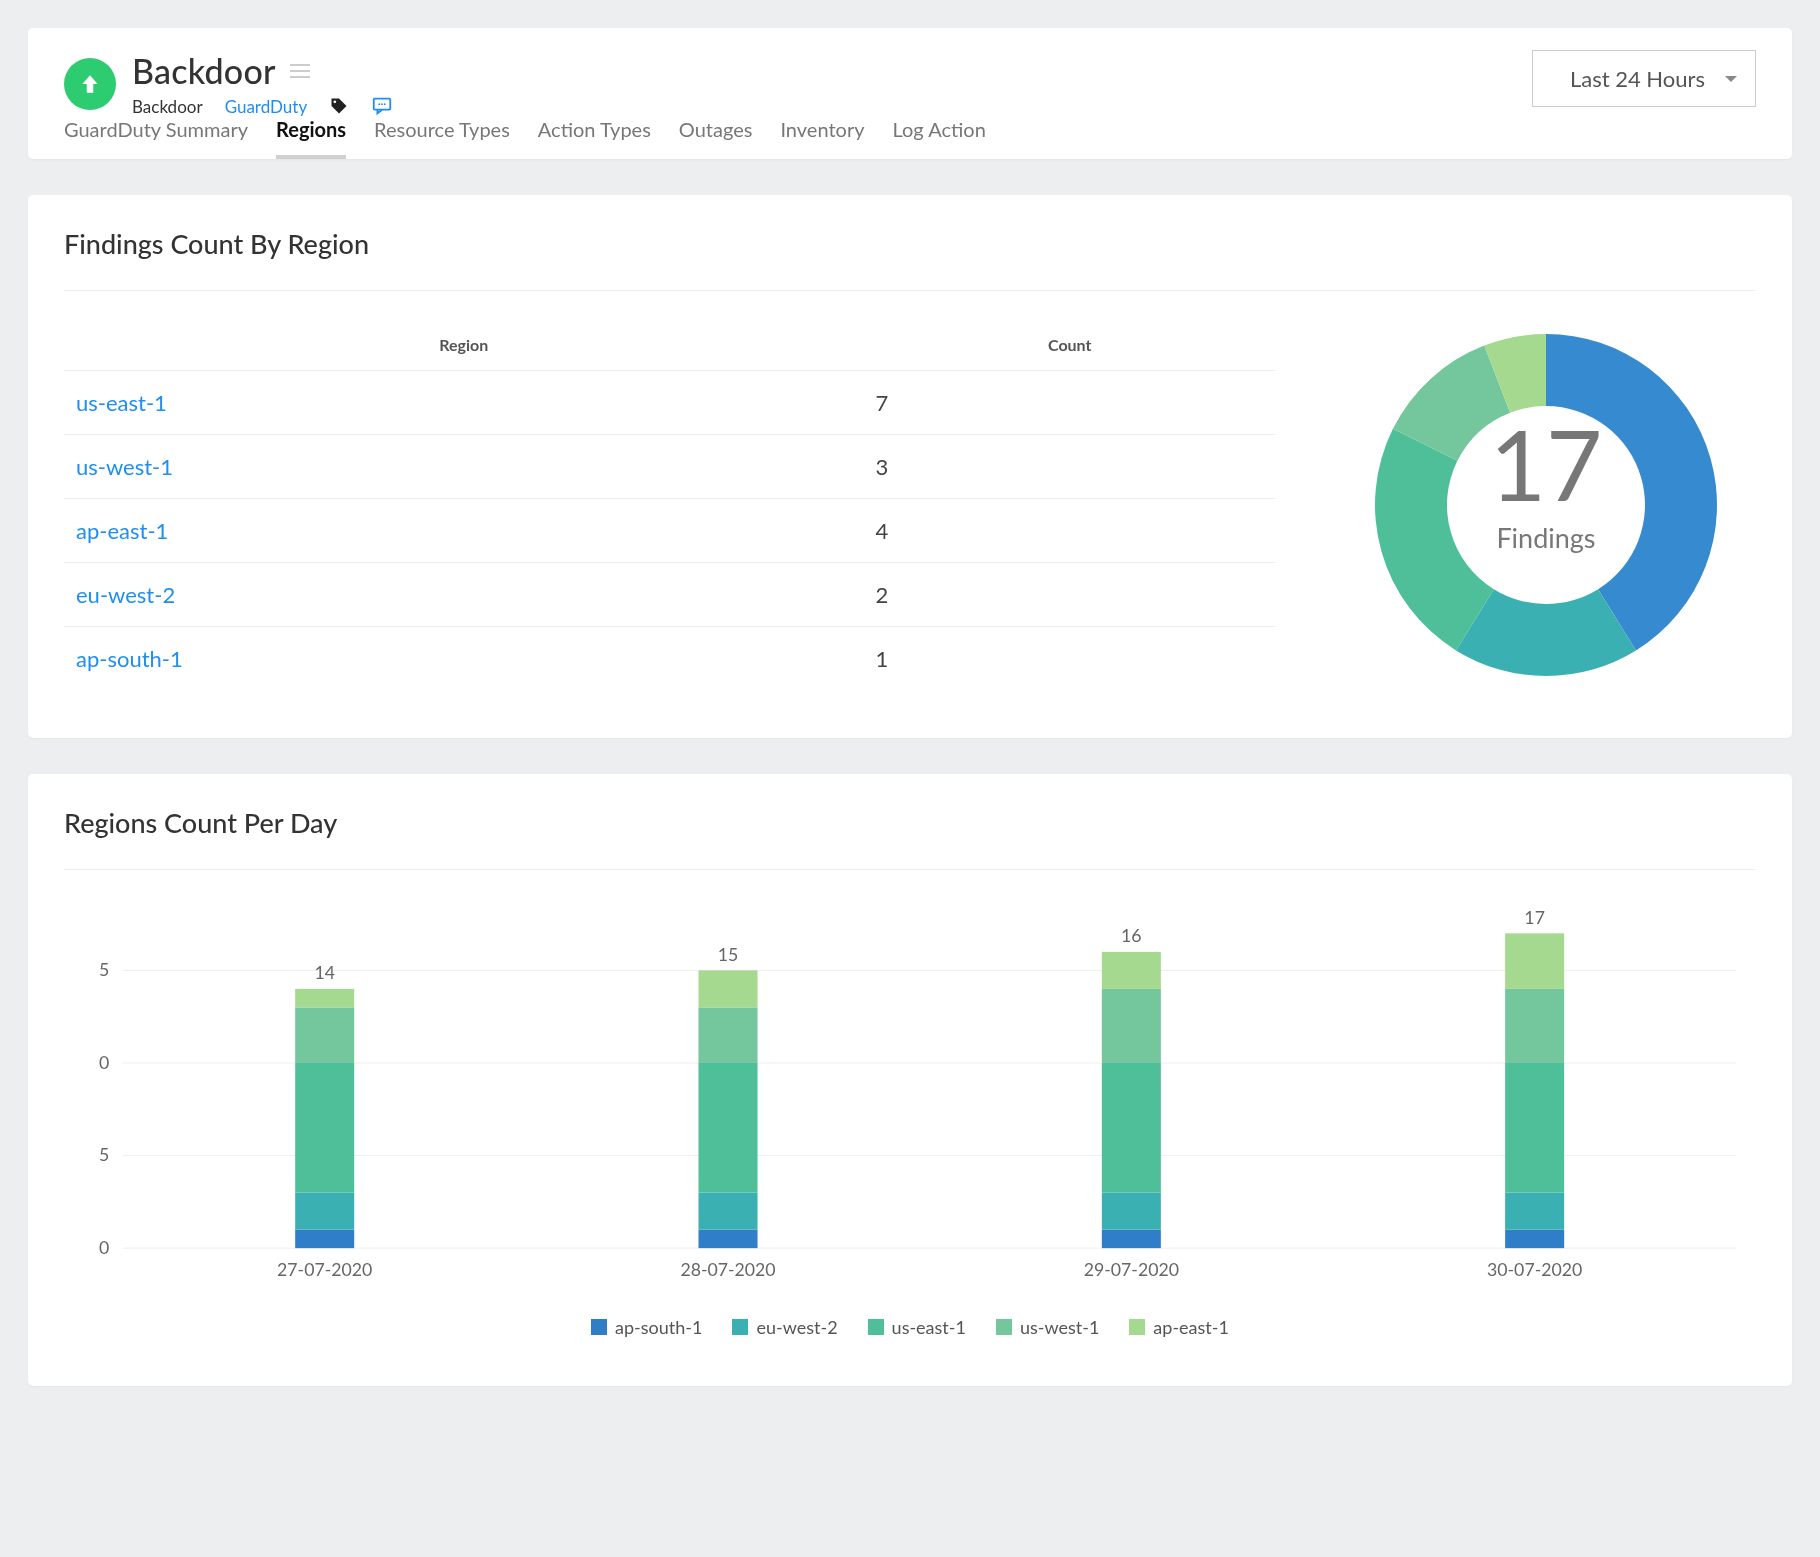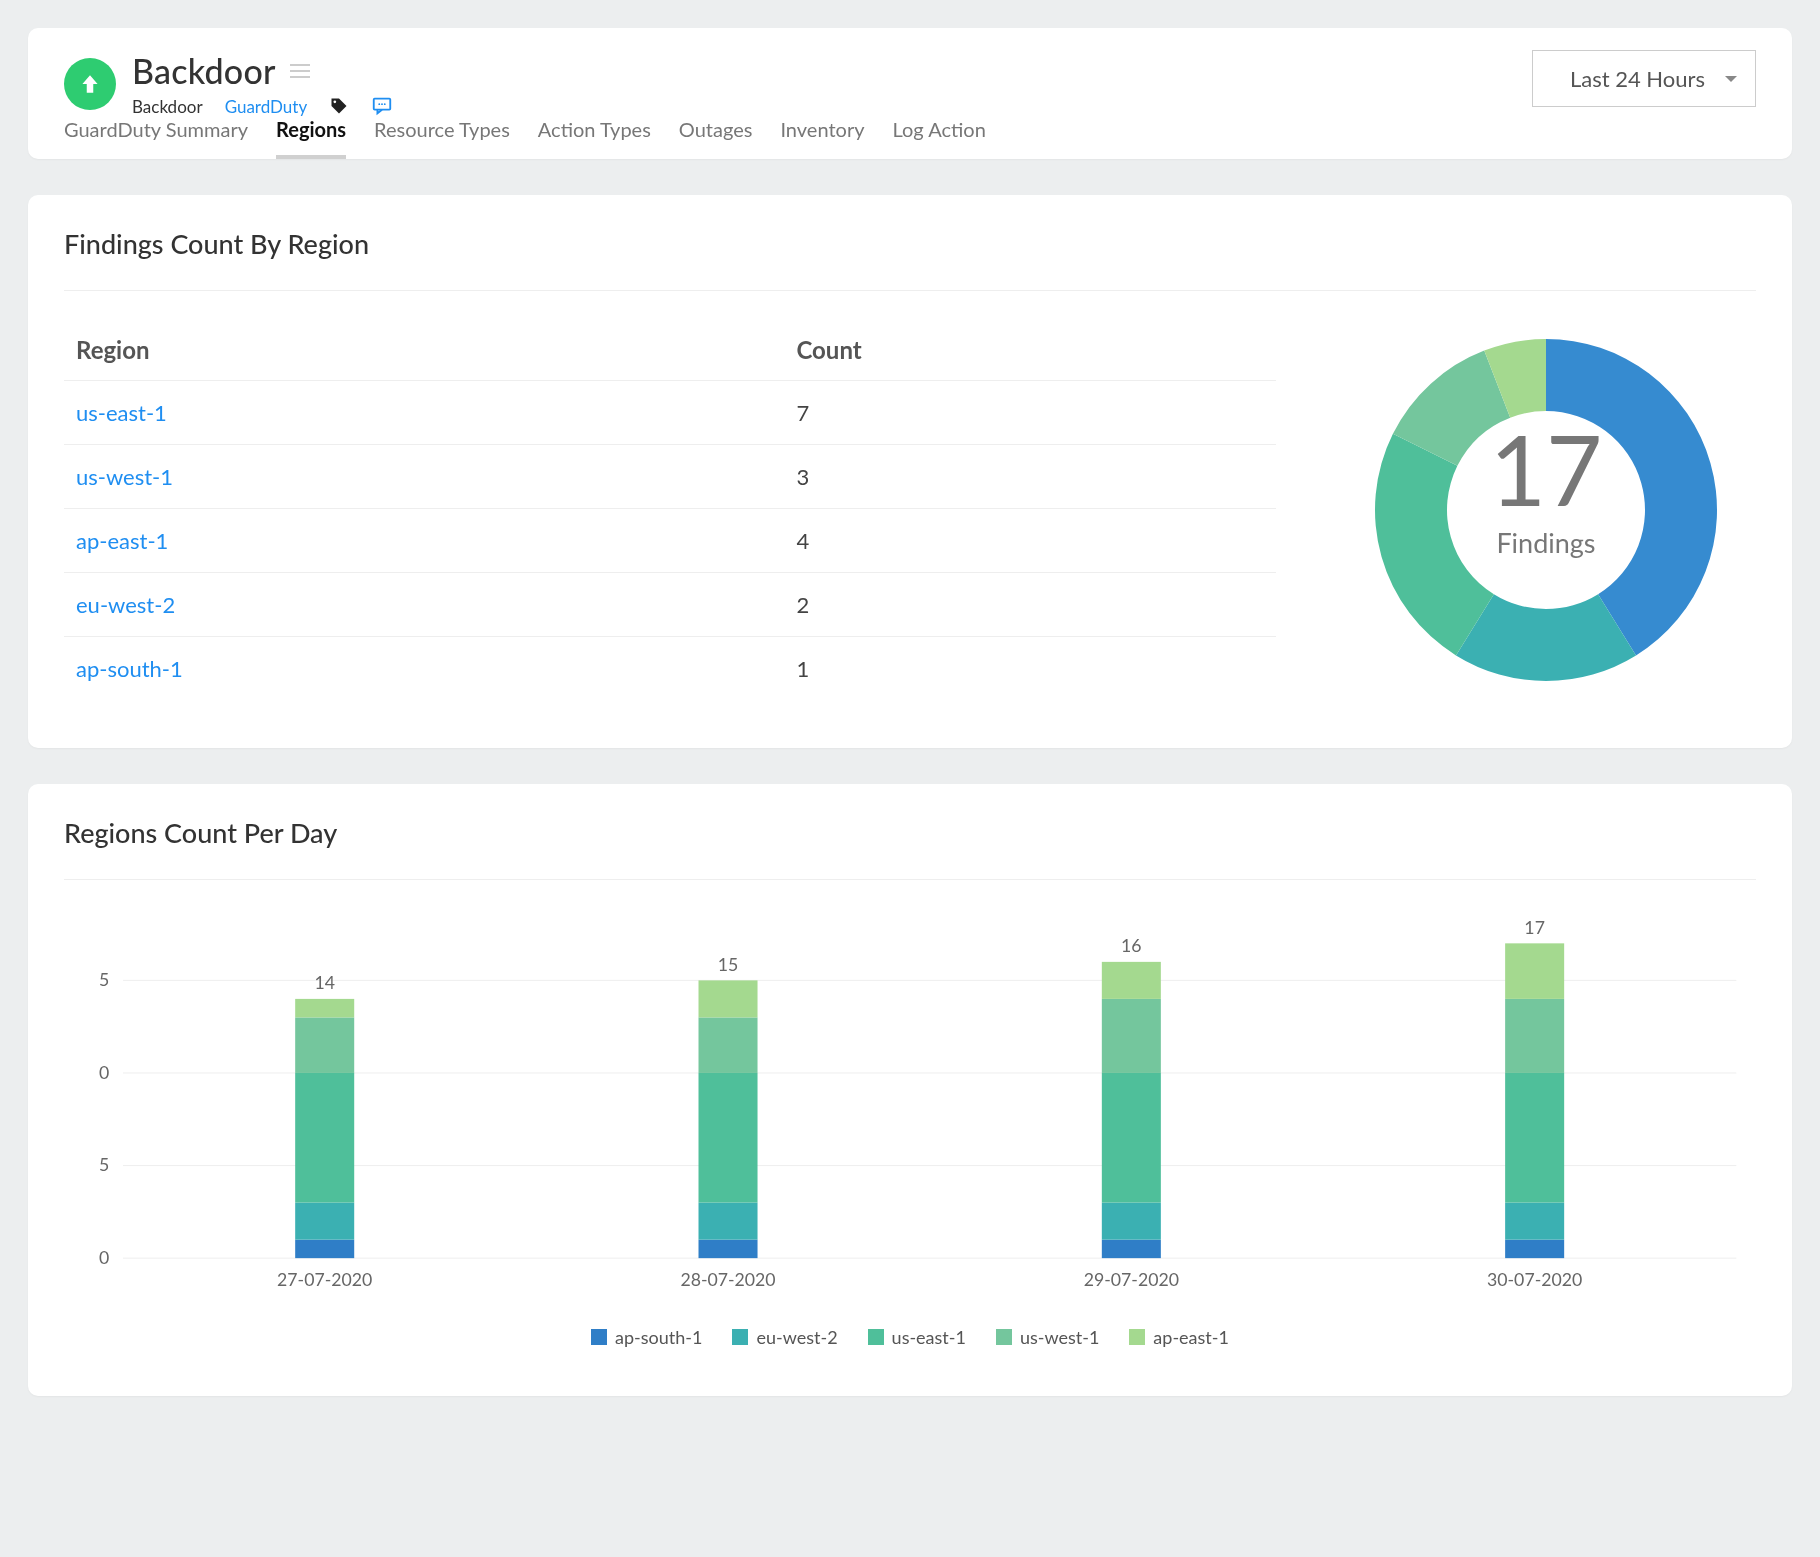--- a/index.html
+++ b/index.html
@@ -5,21 +5,21 @@
   * { box-sizing: border-box; }
   body {
     margin: 0;
     padding: 28px;
     background: #eceeef;
     font-family: -apple-system, BlinkMacSystemFont, "Segoe UI", "Lato", sans-serif;
     color: #333;
   }
   .card {
     background: #fff;
-    border-radius: 10px;
+    border-radius: 5px;
     box-shadow: 0 1px 2px rgba(0,0,0,.04);
     margin-bottom: 36px;
   }
   
   .hdr {
     padding: 22px 36px 0 36px;
     position: relative;
   }
   .hdr-top { display:flex; align-items:center; }
   .up-badge {
@@ -54,21 +54,21 @@
   
   .panel { padding: 32px 36px 48px 36px; }
   .panel-title {
     font-size:27px; font-weight:500; color:#333; padding-bottom:30px;
     border-bottom:1px solid #eee;
   }
   .region-body { display:flex; gap:60px; margin-top:28px; }
   .tbl { flex:1; }
   .tbl table { width:100%; border-collapse:collapse; }
   .tbl th {
-    text-align:left; font-size:24px; font-weight:700; color:#555;
+    text-align:center; font-size:16px; font-weight:700; color:#555;
     padding:16px 12px; border-bottom:1px solid #eee;
   }
   .tbl td {
     font-size:22px; padding:18px 12px; border-bottom:1px solid #eee;
   }
   .tbl td.region a { color:#1f8ef1; text-decoration:none; }
   .tbl td.count { color:#444; }
   .tbl tr:last-child td { border-bottom:none; }
   .donut-wrap { flex:0 0 420px; display:flex; align-items:center; justify-content:center; }
   .donut-center-num { font-size:54px; fill:#777; font-weight:400;}

